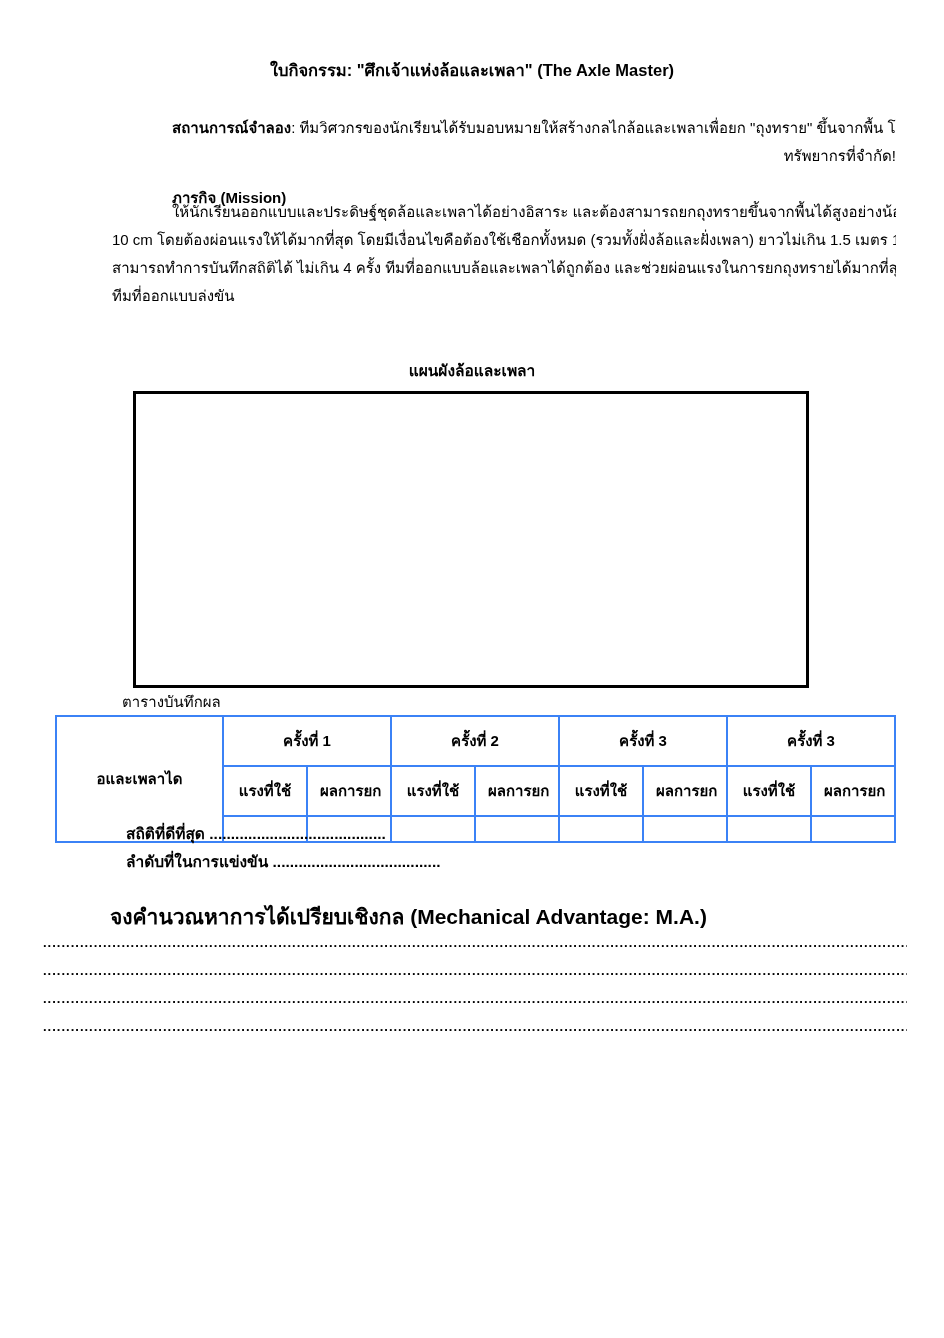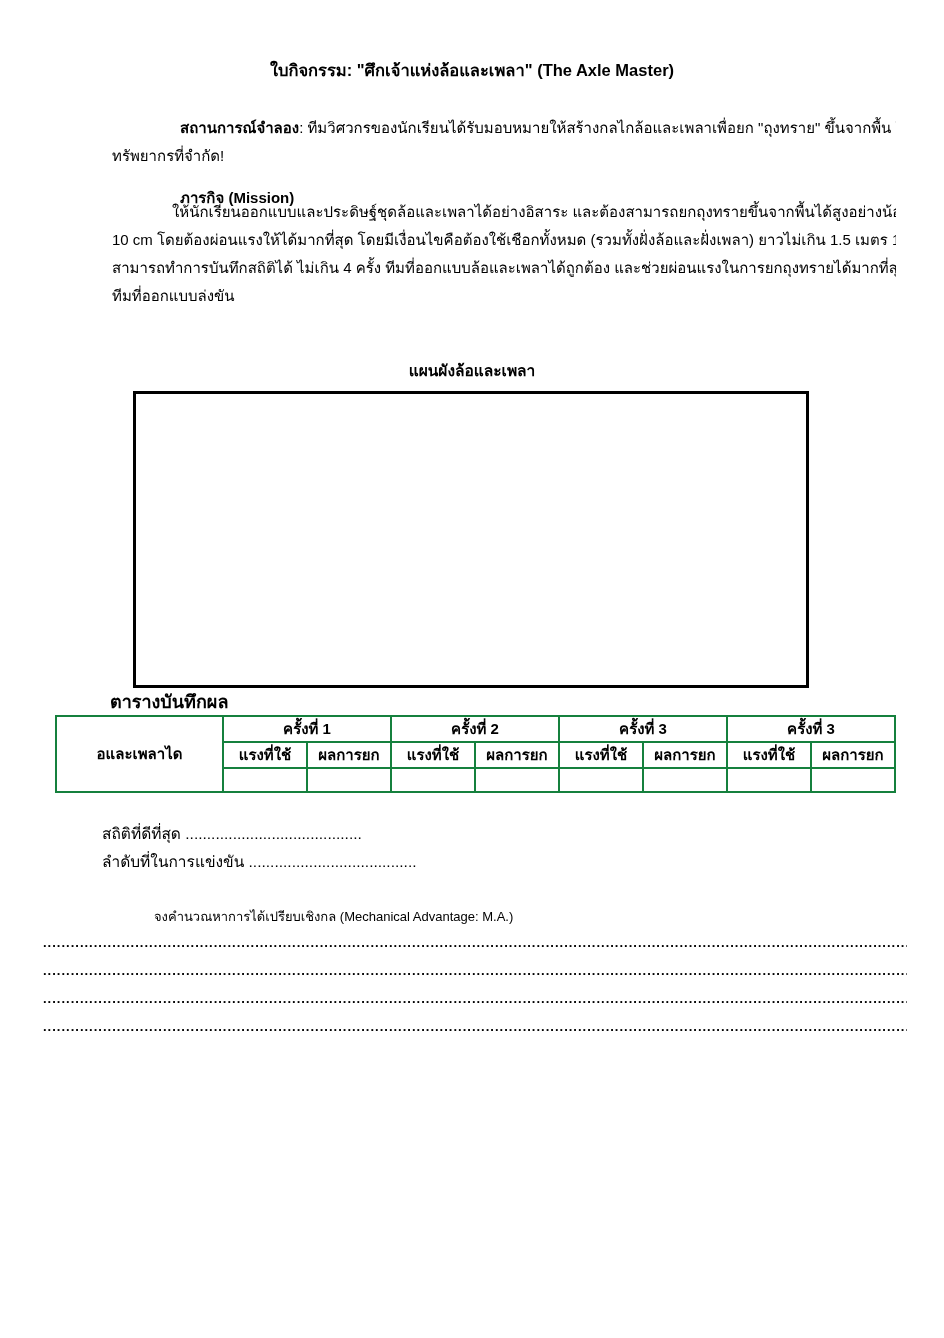--- a/index.html
+++ b/index.html
@@ -6,68 +6,68 @@
   html, body { margin: 0; padding: 0; }
   body {
     width: 944px; height: 1338px;
     position: relative;
     background: #ffffff;
     color: #000000;
     font-family: "Liberation Sans", sans-serif;
     font-size: 15px;
     overflow: hidden;
   }
-  .b { font-weight: bold; margin-left: 8px; }
+  .b { font-weight: bold; }
   .doc-title {
     position: absolute; top: 56px; left: 0; width: 944px;
     text-align: center; font-weight: bold; font-size: 16.5px;
     line-height: 28px; white-space: nowrap;
   }
   .line {
     position: absolute; left: 112px; width: 784px; height: 28px;
     line-height: 28px; white-space: nowrap; overflow: hidden;
   }
   .indent { padding-left: 60px; }
-  .t1 { top: 114px; } .t2 { top: 142px; } .t3 { top: 184px; }
+  .t1 { top: 114px; } .t2 { top: 142px; text-align: right; } .t3 { top: 184px; }
   .t4 { top: 198px; } .t5 { top: 226px; } .t6 { top: 254px; } .t7 { top: 282px; }
   .diagram-heading {
     position: absolute; top: 356px; left: 0; width: 944px;
     text-align: center; font-weight: bold; font-size: 15.5px;
     line-height: 30px; white-space: nowrap;
   }
   .diagram-box {
     position: absolute; top: 391px; left: 133px;
     width: 676px; height: 297px;
     border: 3px solid #000; background: #fff;
   }
   .table-heading {
-    position: absolute; top: 690px; left: 110px;
-    font-weight: bold; font-size: 18px; line-height: 24px; white-space: nowrap;
+    position: absolute; top: 690px; left: 122px;
+    font-weight: normal; font-size: 15px; line-height: 24px; white-space: nowrap;
   }
   table.rec-table {
     position: absolute; top: 715px; left: 55px;
     width: 839px; border-collapse: collapse; table-layout: fixed;
   }
   table.rec-table td {
-    border: 2px solid #15803d; padding: 0;
+    border: 2px solid #3b82f6; padding: 12px;
     text-align: center; vertical-align: middle;
     font-weight: bold; font-size: 15px; overflow: hidden; white-space: nowrap;
   }
   tr.attempt-row td { height: 26px; }
   tr.sub-row td { height: 23px; }
   tr.blank-row td { height: 24px; font-weight: normal; }
   .stat-line {
-    position: absolute; left: 102px; height: 28px; line-height: 28px;
-    font-weight: normal; font-size: 15.5px; white-space: nowrap; overflow: hidden;
+    position: absolute; left: 126px; height: 28px; line-height: 28px;
+    font-weight: bold; font-size: 15.5px; white-space: nowrap; overflow: hidden;
     width: 700px;
   }
   .s1 { top: 820px; } .s2 { top: 848px; }
   .ma-heading {
     position: absolute; top: 904px; left: 110px;
-    font-weight: normal; font-size: 13px; line-height: 26px; white-space: nowrap; margin-left: 44px;
+    font-weight: bold; font-size: 21px; line-height: 26px; white-space: nowrap;
   }
   .answer-line {
     position: absolute; left: 43px; width: 864px; height: 18px;
     line-height: 18px; overflow: hidden; white-space: nowrap;
     font-weight: bold; font-size: 13px; letter-spacing: 1px;
   }
   .a1 { top: 934px; } .a2 { top: 962px; } .a3 { top: 990px; } .a4 { top: 1018px; }
 </style>
 </head>
 <body>

